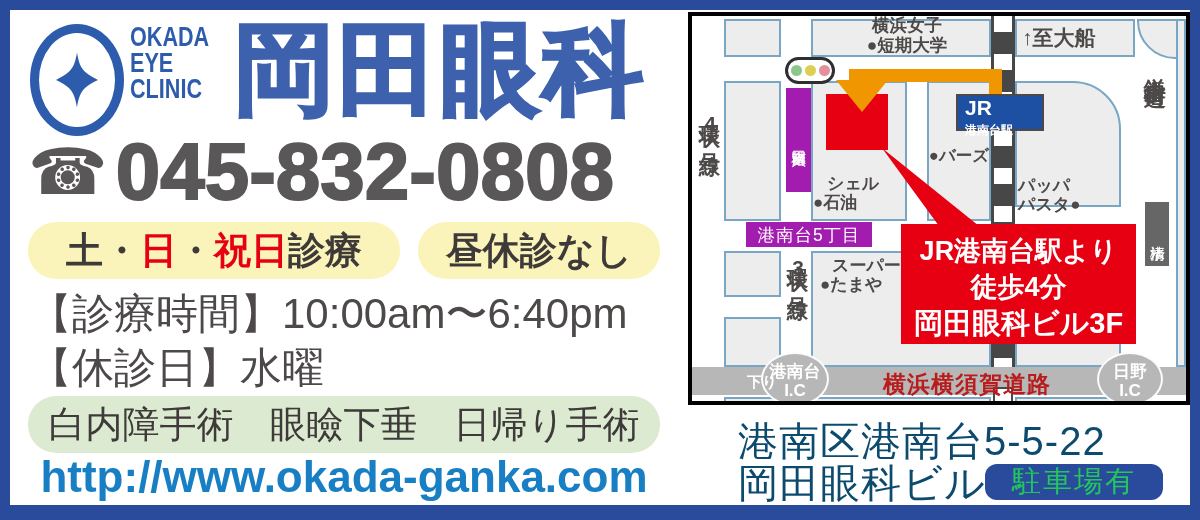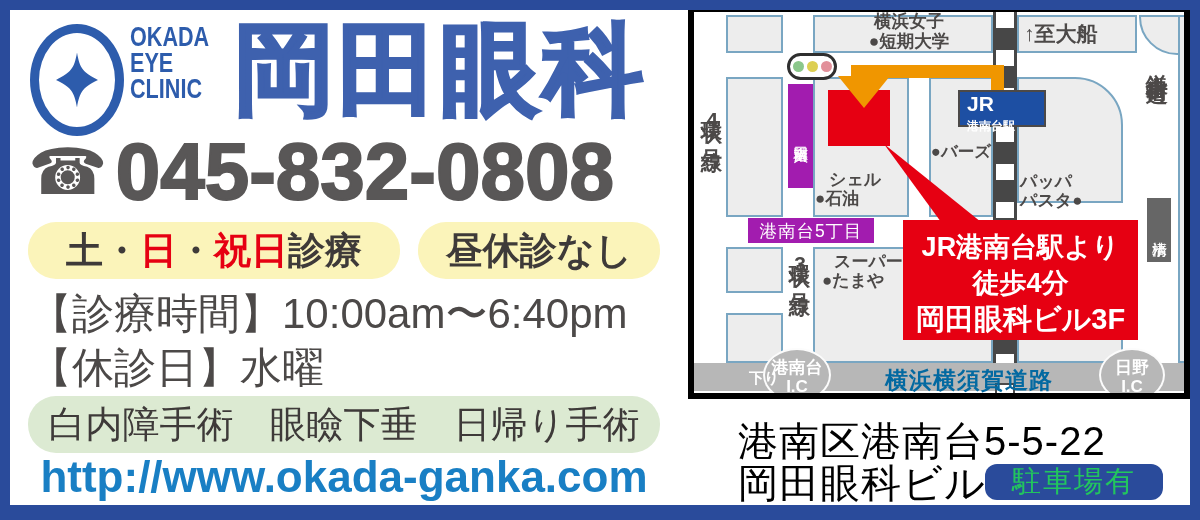--- a/index.html
+++ b/index.html
@@ -31,22 +31,22 @@
   .c-dark { color:#3e3a39; }
   .infoline { left:30px; top:286px; font-size:42px; color:#4c4948; white-space:nowrap; }
   .infoline2 { top:340px; }
   .greenpill { left:28px; top:396px; width:632px; height:57px; background:#dcead2;
     border-radius:28px; display:flex; align-items:center; justify-content:center;
     gap:36px; font-size:37px; color:#3e3a39; white-space:nowrap; }
   .url { left:28px; top:452px; width:632px; text-align:center; font-size:44px;
     color:#197fc4; white-space:nowrap;font-weight:bold; }
 
   
-  .map { left:688px; top:6px; width:502px; height:393px; background:#ffffff;
-    border:6px solid #000000; box-sizing:border-box; overflow:hidden; }
+  .map { left:688px; top:12px; width:502px; height:393px; background:#ffffff;
+    border:4px solid #000000; box-sizing:border-box; overflow:hidden; }
   .map * { box-sizing:border-box; }
   .blk { position:absolute; background:#ededed; border:2px solid #79a6c2; }
   .rail { position:absolute; left:299px; top:0; width:24px; height:351px;
     background:repeating-linear-gradient(180deg,#ffffff 0 16px,#474747 16px 38px);
     border-left:3px solid #474747; border-right:3px solid #474747; }
   .rail-gap { position:absolute; left:301px; top:371px; width:20px; height:18px;
     background:#fff; border:2px solid #4a4a4a; }
   .map-svg { position:absolute; inset:0; width:502px; height:393px; pointer-events:none; }
   .maplabel { position:absolute; color:#4c4948; line-height:1.12; }
   .vtext { writing-mode:vertical-rl; text-orientation:upright; }
@@ -62,28 +62,28 @@
     background:#1d4fa3; border:2px solid #4c4948; color:#fff; padding:1px 0 0 7px;
     font-weight:bold; line-height:22px; }
   .jrbox .l1 { font-size:21px; } .jrbox .l2 { font-size:12px; letter-spacing:0; }
   .callout { position:absolute; left:209px; top:208px; width:235px; height:120px;
     background:#e60012; color:#fff; text-align:center; font-weight:bold;
     padding-top:9px; line-height:36px; }
   .callout .cl1,.callout .cl2 { font-size:27px; }
   .callout .cl3 { font-size:29px; }
   .hwy { position:absolute; left:0; top:351px; width:502px; height:28px; background:#b7b7b7; }
   .hwyname { position:absolute; left:160px; top:353px; width:230px; text-align:center;
-    color:#0369a1; font-size:23px; font-weight:bold; letter-spacing:1px; white-space:nowrap; }
+    color:#b91c1c; font-size:23px; font-weight:bold; letter-spacing:1px; white-space:nowrap; }
   .ic { position:absolute; width:68px; height:54px; background:#b7b7b7;
     border:2px solid rgba(255,255,255,.95); border-radius:50%; color:#fff; text-align:center;
     font-size:17px; font-weight:bold; line-height:19px; padding-top:8px; }
   .hwyside { position:absolute; color:#fff; font-size:15px; font-weight:bold;margin-left:48px; }
 
   
-  .addr { left:738px; top:420px; font-size:40px; color:#000000; line-height:42px;
+  .addr { left:738px; top:420px; font-size:40px; color:#0c4a6e; line-height:42px;
     letter-spacing:1px; white-space:nowrap; }
   .addr2 { top:462px; }
   .parking { left:985px; top:464px; width:178px; height:36px; background:#2a4b9b;
     color:#22c55e; font-size:29px; font-weight:normal; display:flex; align-items:center;
     justify-content:center; letter-spacing:2px;border-radius:12px; }
 </style>
 </head>
 <body>
 
 <div class="ad">

